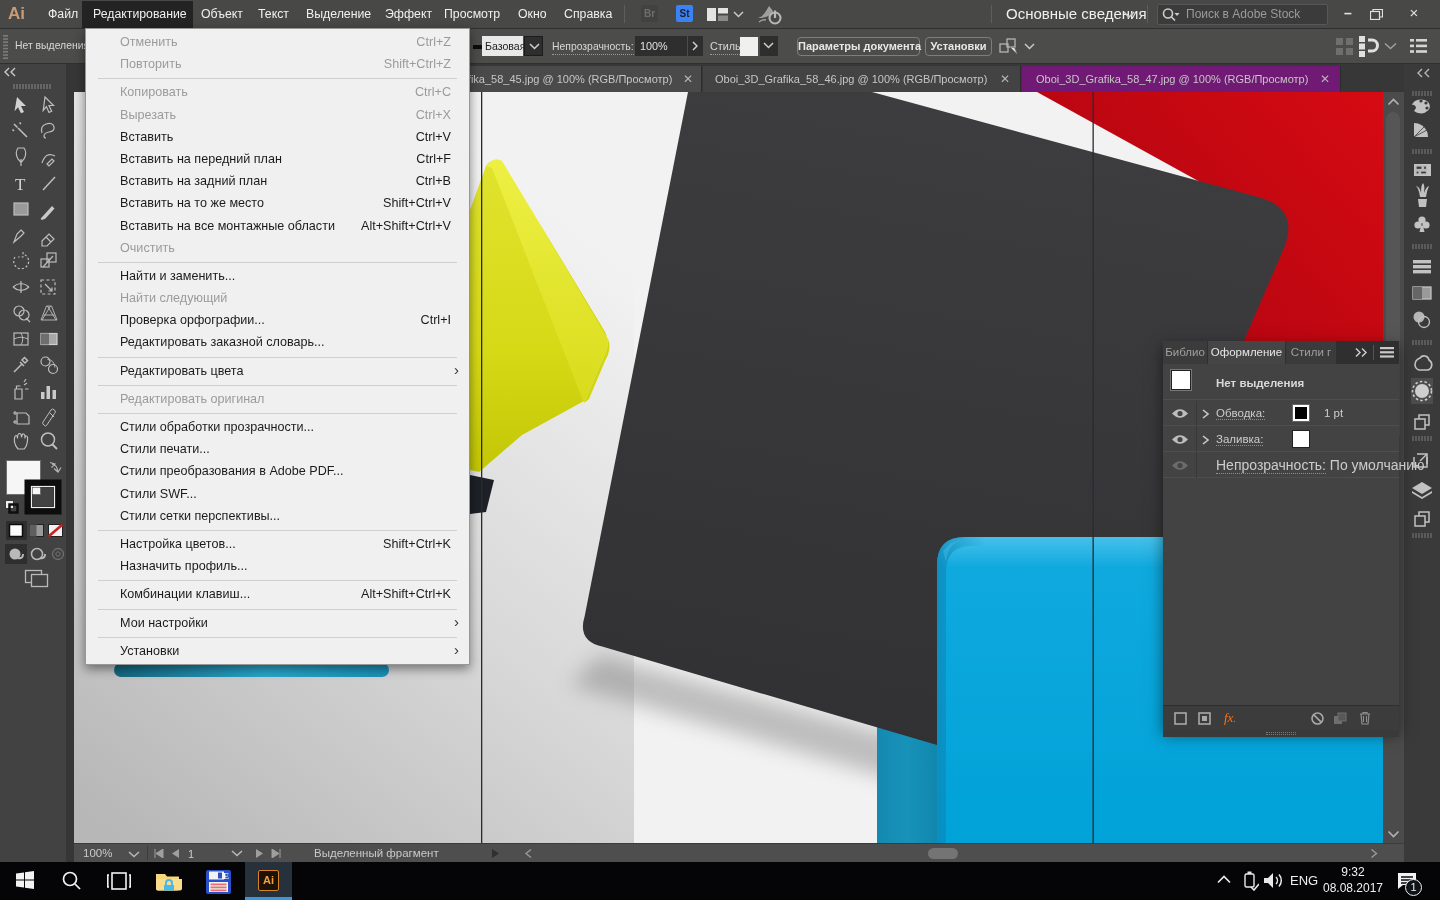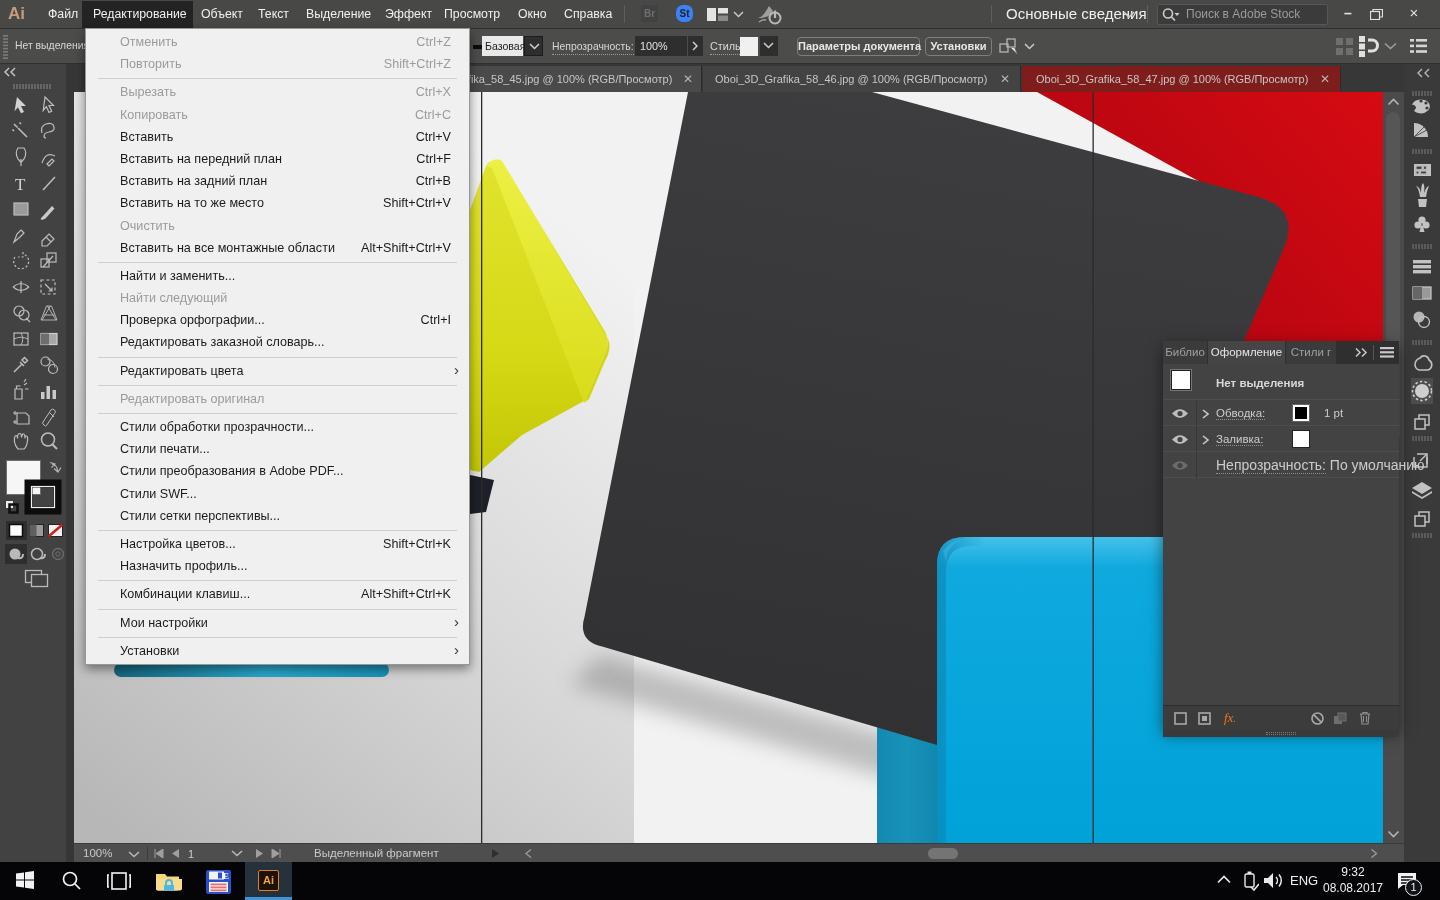--- a/index.html
+++ b/index.html
@@ -63,21 +63,21 @@
   <div class="mi" style="left:93px;">Редактирование</div>
   <div class="mi" style="left:201px;">Объект</div>
   <div class="mi" style="left:258px;">Текст</div>
   <div class="mi" style="left:306px;">Выделение</div>
   <div class="mi" style="left:385px;">Эффект</div>
   <div class="mi" style="left:444px;">Просмотр</div>
   <div class="mi" style="left:518px;">Окно</div>
   <div class="mi" style="left:564px;">Справка</div>
   <div class="abs" style="left:624px;top:5px;width:1px;height:18px;background:#5e5e5e;"></div>
   <div class="tbicon" style="left:641px;top:5px;width:17px;height:17px;line-height:17px;font-size:10px;background:#424242;color:#6e6e6e;">Br</div>
-  <div class="tbicon" style="left:676px;top:5px;width:17px;height:17px;line-height:17px;font-size:10px;background:#3b82f6;color:#222;border-radius:7px;">St</div>
+  <div class="tbicon" style="left:676px;top:5px;width:17px;height:17px;line-height:17px;font-size:10px;background:#3b82f6;color:#222;">St</div>
   <svg class="abs" style="left:707px;top:8px;" width="21" height="13" viewBox="0 0 21 13">
     <rect x="0" y="0" width="9" height="13" fill="#e4e4e4"></rect>
       <rect x="11" y="0" width="10" height="5.5" fill="#e4e4e4"></rect>
       <rect x="11" y="7.5" width="10" height="5.5" fill="#8a8a8a"></rect>
   </svg>
   <svg class="abs" style="left:733px;top:11px;" width="11" height="7" viewBox="0 0 11 7">
       <path d="M1 1 l4.5 4.5 4.5-4.5" stroke="#c9c9c9" stroke-width="1.5" fill="none"></path>
     </svg>
   <svg class="abs" style="left:756px;top:4px;" width="26" height="21" viewBox="0 0 26 21">
     <path d="M2 14 C8 12 10 7 13 2 L17 7 C14 12 10 14 2 14 Z" fill="#9f9f9f"></path>
@@ -169,21 +169,21 @@
         <rect x="6" y="5.6" width="11" height="2.6"></rect>
         <rect x="0" y="11.2" width="4" height="2.6"></rect>
         <rect x="6" y="11.2" width="11" height="2.6"></rect>
       </g>
     </svg>
 </div>
 
 <div id="tabbar">
   <div class="dtab" style="left:286px;width:342px;background:#4a4a4a;border-right:1px solid #2c2c2c;"><span style="margin-left:40px;">Oboi_3D_Grafika_58_45.jpg @ 100% (RGB/Просмотр)</span><span class="x" style="right:8px;">✕</span></div>
   <div class="dtab" style="left:629px;width:318px;background:#434343;border-right:1px solid #2c2c2c;"><span style="margin-left:12px;">Oboi_3D_Grafika_58_46.jpg @ 100% (RGB/Просмотр)</span><span class="x" style="right:10px;">✕</span></div>
-  <div class="dtab" style="left:948px;width:319px;background:#7f1d1d;border-right:1px solid #2c2c2c;"><span style="margin-left:14px;">Oboi_3D_Grafika_58_47.jpg @ 100% (RGB/Просмотр)</span><span class="x" style="right:10px;">✕</span></div>
+  <div class="dtab" style="left:948px;width:319px;background:#701a75;border-right:1px solid #2c2c2c;"><span style="margin-left:14px;">Oboi_3D_Grafika_58_47.jpg @ 100% (RGB/Просмотр)</span><span class="x" style="right:10px;">✕</span></div>
 </div>
 
 <svg id="canvas" width="1309" height="751" viewBox="74 92 1309 751">
   <defs>
     <linearGradient id="bgleft" x1="74" y1="800" x2="540" y2="200" gradientUnits="userSpaceOnUse">
       <stop offset="0" stop-color="#b7b7b7"></stop>
         <stop offset="0.5" stop-color="#d8d8d8"></stop>
         <stop offset="1" stop-color="#f2f2f2"></stop>
     </linearGradient>
     <linearGradient id="redg" x1="1380" y1="110" x2="1130" y2="330" gradientUnits="userSpaceOnUse">
@@ -383,49 +383,49 @@
 <div class="mitem dis">
       <span class="t">Отменить</span>
       <span class="sc">Ctrl+Z</span>
     </div>
 <div class="mitem dis">
       <span class="t">Повторить</span>
       <span class="sc">Shift+Ctrl+Z</span>
     </div>
 <div class="msep"></div>
 <div class="mitem dis">
+      <span class="t">Копировать</span>
+      <span class="sc">Ctrl+C</span>
+    </div>
+<div class="mitem dis">
       <span class="t">Вырезать</span>
       <span class="sc">Ctrl+X</span>
     </div>
-<div class="mitem dis">
-      <span class="t">Копировать</span>
-      <span class="sc">Ctrl+C</span>
-    </div>
 <div class="mitem">
       <span class="t">Вставить</span>
       <span class="sc">Ctrl+V</span>
     </div>
 <div class="mitem">
       <span class="t">Вставить на передний план</span>
       <span class="sc">Ctrl+F</span>
     </div>
 <div class="mitem">
       <span class="t">Вставить на задний план</span>
       <span class="sc">Ctrl+B</span>
     </div>
 <div class="mitem">
       <span class="t">Вставить на то же место</span>
       <span class="sc">Shift+Ctrl+V</span>
     </div>
+<div class="mitem">
+      <span class="t">Вставить на все монтажные области</span>
+      <span class="sc">Alt+Shift+Ctrl+V</span>
+    </div>
 <div class="mitem dis">
       <span class="t">Очистить</span>
-    </div>
-<div class="mitem">
-      <span class="t">Вставить на все монтажные области</span>
-      <span class="sc">Alt+Shift+Ctrl+V</span>
     </div>
 <div class="msep"></div>
 <div class="mitem">
       <span class="t">Найти и заменить...</span>
     </div>
 <div class="mitem dis">
       <span class="t">Найти следующий</span>
     </div>
 <div class="mitem">
       <span class="t">Проверка орфографии...</span>

